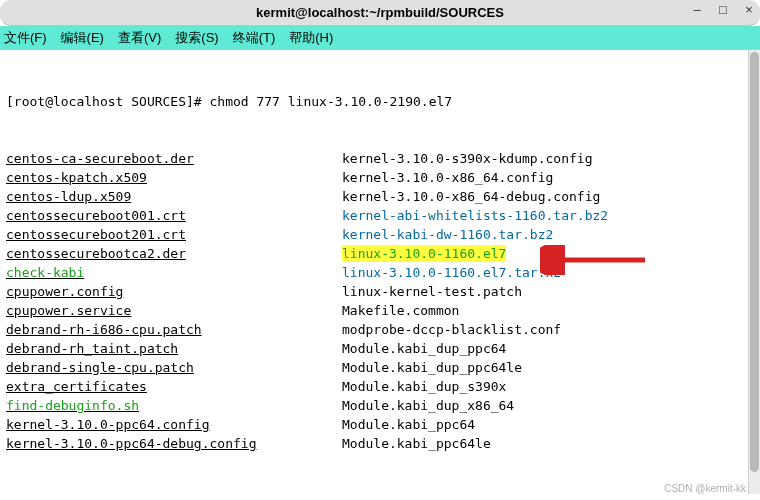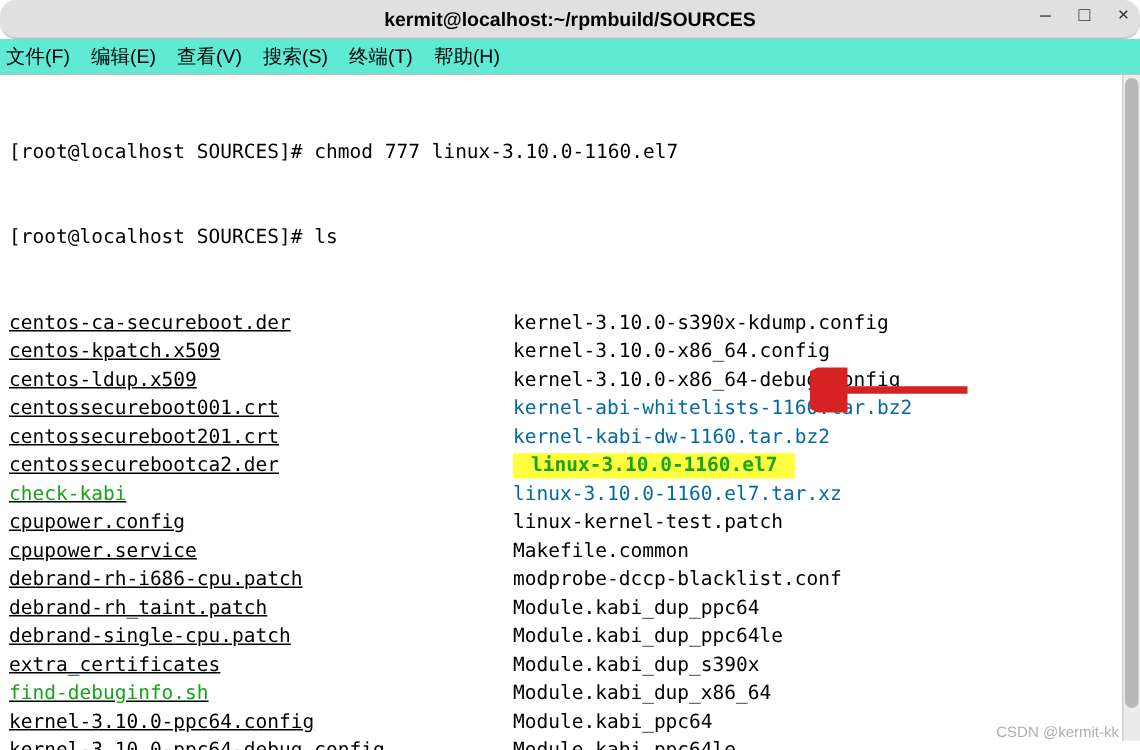--- a/index.html
+++ b/index.html
@@ -57,22 +57,22 @@
     position: relative;
   }
   .term-line { display: block; }
   .col-left { display: inline-block; width: 336px; vertical-align: top; text-decoration: underline; }
   .col-right { display: inline-block; vertical-align: top; }
   .green { color: #1aa11a; }
   .red { color: #0369a1; }
   .highlight {
     background: #ffff3f;
     color: #1aa11a;
-    padding: 1px 12px;
-    font-weight: bold;
+    padding: 1px 0;
+    font-weight: normal;
     margin-top: 20px;
   }
   .arrow {
     position: absolute;
     left: 540px;
     top: 195px;
     pointer-events: none;
   }
   .watermark {
     position: absolute;
@@ -116,22 +116,21 @@
 <div class="menubar">
   <span>文件(F)</span>
   <span>编辑(E)</span>
   <span>查看(V)</span>
   <span>搜索(S)</span>
   <span>终端(T)</span>
   <span>帮助(H)</span>
 </div>
 
 <div class="terminal">
-  <span class="term-line"><span>[root@localhost SOURCES]# </span><span>chmod 777 linux-3.10.0-1160.el7</span></span>
-  <span class="term-line"><span>[root@localhost SOURCES]# </span><span>ls</span></span>
+  <span class="term-line"><span>[root@localhost SOURCES]# </span><span>chmod 777 linux-3.10.0-2190.el7</span></span>
   <div id="listing-container"><span class="term-line"><span class="col-left"><span class="">centos-ca-secureboot.der</span></span><span class="col-right"><span class="">kernel-3.10.0-s390x-kdump.config</span></span></span><span class="term-line"><span class="col-left"><span class="">centos-kpatch.x509</span></span><span class="col-right"><span class="">kernel-3.10.0-x86_64.config</span></span></span><span class="term-line"><span class="col-left"><span class="">centos-ldup.x509</span></span><span class="col-right"><span class="">kernel-3.10.0-x86_64-debug.config</span></span></span><span class="term-line"><span class="col-left"><span class="">centossecureboot001.crt</span></span><span class="col-right"><span class="red">kernel-abi-whitelists-1160.tar.bz2</span></span></span><span class="term-line"><span class="col-left"><span class="">centossecureboot201.crt</span></span><span class="col-right"><span class="red">kernel-kabi-dw-1160.tar.bz2</span></span></span><span class="term-line"><span class="col-left"><span class="">centossecurebootca2.der</span></span><span class="col-right"><span class="highlight">linux-3.10.0-1160.el7</span></span></span><span class="term-line"><span class="col-left"><span class="green">check-kabi</span></span><span class="col-right"><span class="red">linux-3.10.0-1160.el7.tar.xz</span></span></span><span class="term-line"><span class="col-left"><span class="">cpupower.config</span></span><span class="col-right"><span class="">linux-kernel-test.patch</span></span></span><span class="term-line"><span class="col-left"><span class="">cpupower.service</span></span><span class="col-right"><span class="">Makefile.common</span></span></span><span class="term-line"><span class="col-left"><span class="">debrand-rh-i686-cpu.patch</span></span><span class="col-right"><span class="">modprobe-dccp-blacklist.conf</span></span></span><span class="term-line"><span class="col-left"><span class="">debrand-rh_taint.patch</span></span><span class="col-right"><span class="">Module.kabi_dup_ppc64</span></span></span><span class="term-line"><span class="col-left"><span class="">debrand-single-cpu.patch</span></span><span class="col-right"><span class="">Module.kabi_dup_ppc64le</span></span></span><span class="term-line"><span class="col-left"><span class="">extra_certificates</span></span><span class="col-right"><span class="">Module.kabi_dup_s390x</span></span></span><span class="term-line"><span class="col-left"><span class="green">find-debuginfo.sh</span></span><span class="col-right"><span class="">Module.kabi_dup_x86_64</span></span></span><span class="term-line"><span class="col-left"><span class="">kernel-3.10.0-ppc64.config</span></span><span class="col-right"><span class="">Module.kabi_ppc64</span></span></span><span class="term-line"><span class="col-left"><span class="">kernel-3.10.0-ppc64-debug.config</span></span><span class="col-right"><span class="">Module.kabi_ppc64le</span></span></span></div>
   
 
   <svg class="arrow" width="110" height="30">
     <defs>
       <marker id="ah" markerWidth="10" markerHeight="10" refX="2" refY="5" orient="auto">
         <path d="M0,0 L10,5 L0,10 Z" fill="#d62222"></path>
       </marker>
     </defs>
     <line x1="105" y1="15" x2="15" y2="15" stroke="#d62222" stroke-width="5" marker-end="url(#ah)"></line>

